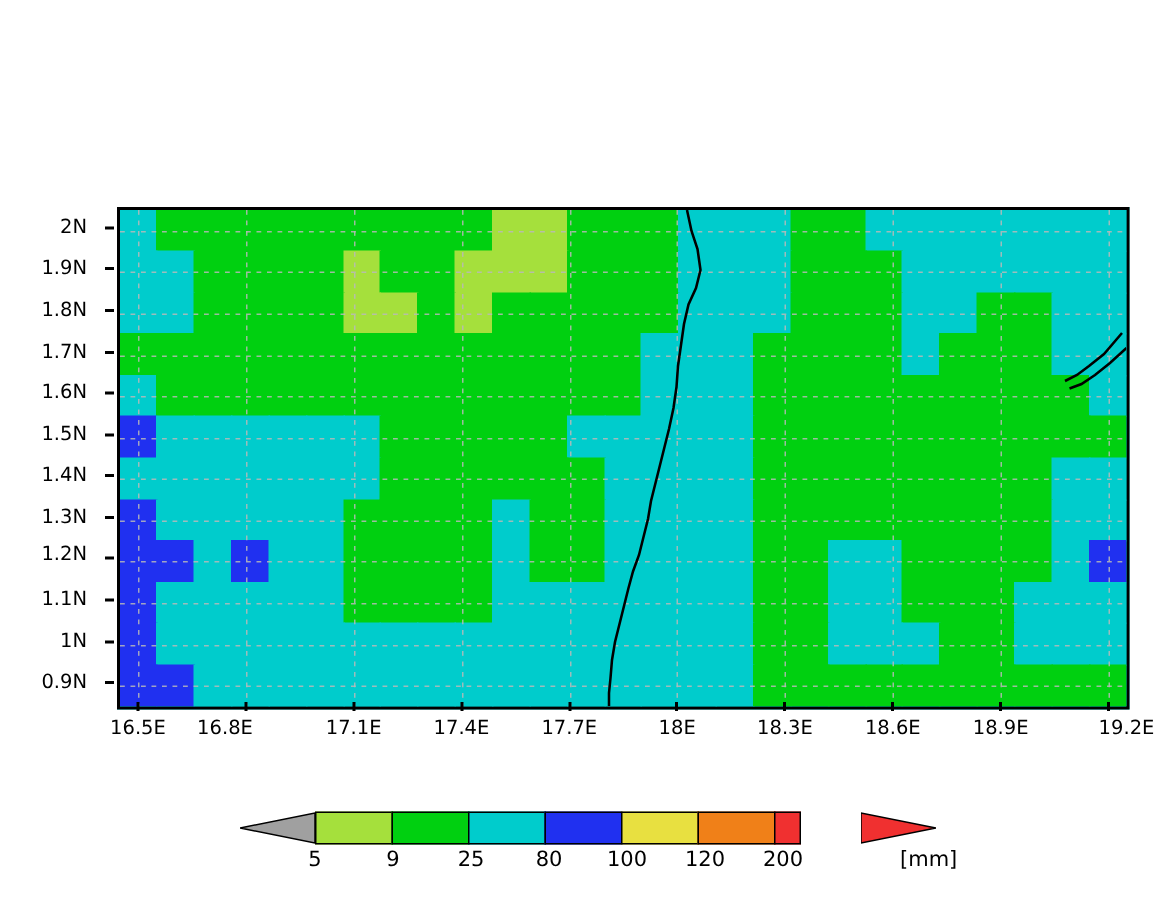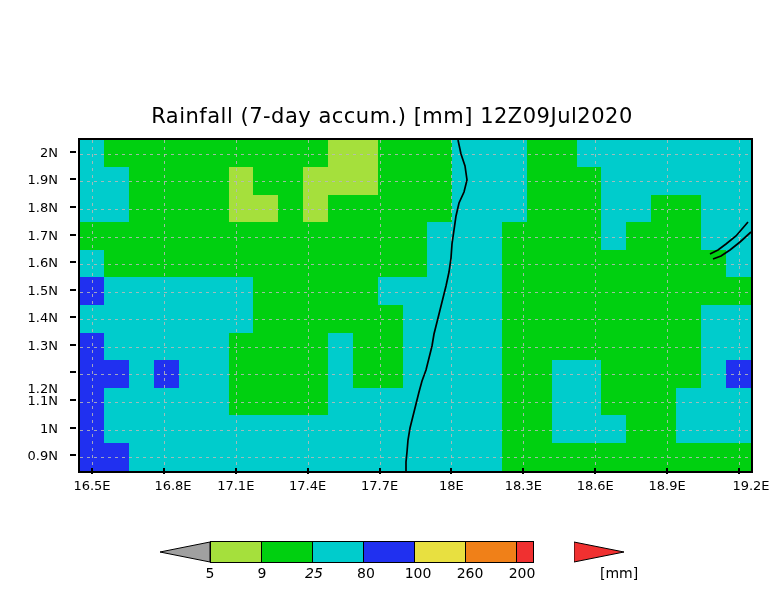--- a/index.html
+++ b/index.html
@@ -79,21 +79,20 @@
     font-size:14px;white-space:nowrap;
     transform:translateX(-50%);
   }
   #cb-units{position:absolute;top:29px;font-size:14px;white-space:nowrap;}
 </style>
 </head>
 <body>
 
 <div id="stage">
 
-  <div id="title">Rainfall (7-day accum.) [mm] 12Z09Jul2020</div>
 
   <div id="plot">
     <div id="cells">
         <div class="cell" style="left: -0.5px; top: -0.5px; width: 25.8519px; height: 28.5833px; background: rgb(0, 204, 204);"></div>
         <div class="cell" style="left: 24.3519px; top: -0.5px; width: 25.8519px; height: 28.5833px; background: rgb(0, 208, 16);"></div>
         <div class="cell" style="left: 49.2037px; top: -0.5px; width: 25.8519px; height: 28.5833px; background: rgb(0, 208, 16);"></div>
         <div class="cell" style="left: 74.0556px; top: -0.5px; width: 25.8519px; height: 28.5833px; background: rgb(0, 208, 16);"></div>
         <div class="cell" style="left: 98.9074px; top: -0.5px; width: 25.8519px; height: 28.5833px; background: rgb(0, 208, 16);"></div>
         <div class="cell" style="left: 123.759px; top: -0.5px; width: 25.8519px; height: 28.5833px; background: rgb(0, 208, 16);"></div>
         <div class="cell" style="left: 148.611px; top: -0.5px; width: 25.8519px; height: 28.5833px; background: rgb(0, 208, 16);"></div>
@@ -459,33 +458,33 @@
       <div class="ytick-lbl" style="top: 96.5417px; right: 14px;">1.7N</div>
       <div class="ytick-mark" style="top: 96.5417px;"></div>
       <div class="ytick-lbl" style="top: 124.125px; right: 14px;">1.6N</div>
       <div class="ytick-mark" style="top: 124.125px;"></div>
       <div class="ytick-lbl" style="top: 151.708px; right: 14px;">1.5N</div>
       <div class="ytick-mark" style="top: 151.708px;"></div>
       <div class="ytick-lbl" style="top: 179.292px; right: 14px;">1.4N</div>
       <div class="ytick-mark" style="top: 179.292px;"></div>
       <div class="ytick-lbl" style="top: 206.875px; right: 14px;">1.3N</div>
       <div class="ytick-mark" style="top: 206.875px;"></div>
-      <div class="ytick-lbl" style="top: 250px; right: 14px; text-align: right;">1.2N</div>
+      <div class="ytick-lbl" style="top: 232px; right: 14px; text-align: right;">1.2N</div>
       <div class="ytick-mark" style="top: 234.458px;"></div>
       <div class="ytick-lbl" style="top: 262.042px; right: 14px;">1.1N</div>
       <div class="ytick-mark" style="top: 262.042px;"></div>
       <div class="ytick-lbl" style="top: 289.625px; right: 14px;">1N</div>
       <div class="ytick-mark" style="top: 289.625px;"></div>
       <div class="ytick-lbl" style="top: 317.208px; right: 14px;">0.9N</div>
       <div class="ytick-mark" style="top: 317.208px;"></div>
     </div>
   <div id="xaxis">
       <div class="xtick-lbl" style="left: 13.9821px;">16.5E</div>
       <div class="xtick-mark" style="left: 13.9821px;"></div>
-      <div class="xtick-lbl" style="left: 95px; text-align: right;">16.8E</div>
+      <div class="xtick-lbl" style="left: 72px; text-align: right;">16.8E</div>
       <div class="xtick-mark" style="left: 85.875px;"></div>
       <div class="xtick-lbl" style="left: 157.768px;">17.1E</div>
       <div class="xtick-mark" style="left: 157.768px;"></div>
       <div class="xtick-lbl" style="left: 229.661px;">17.4E</div>
       <div class="xtick-mark" style="left: 229.661px;"></div>
       <div class="xtick-lbl" style="left: 301.554px;">17.7E</div>
       <div class="xtick-mark" style="left: 301.554px;"></div>
       <div class="xtick-lbl" style="left: 373.446px;">18E</div>
       <div class="xtick-mark" style="left: 373.446px;"></div>
       <div class="xtick-lbl" style="left: 445.339px;">18.3E</div>
@@ -510,22 +509,22 @@
         <div class="seg" style="width: 52px; background: rgb(232, 224, 64);"></div>
         <div class="seg" style="width: 52px; background: rgb(240, 128, 24);"></div>
         <div class="seg" style="width: 18px; background: rgb(240, 48, 48);"></div>
       </div>
     <svg class="cb-arrow" style="left:574px;" viewBox="0 0 50 22" preserveAspectRatio="none">
       <polygon points="0,1 0,21 50,11" fill="#f03030" stroke="#000" stroke-width="1"></polygon>
     </svg>
     <div id="cbar-labels">
         <div class="cb-lbl" style="left: 210px;">5</div>
         <div class="cb-lbl" style="left: 262px;">9</div>
-        <div class="cb-lbl" style="left: 314px; font-style: italic;">25</div>
+        <div class="cb-lbl" style="left: 314px;">25</div>
         <div class="cb-lbl" style="left: 366px;">80</div>
         <div class="cb-lbl" style="left: 418px;">100</div>
-        <div class="cb-lbl" style="left: 470px;">260</div>
+        <div class="cb-lbl" style="left: 470px;">120</div>
         <div class="cb-lbl" style="left: 522px;">200</div>
       </div>
     <div id="cb-units" style="left:600px;">[mm]</div>
   </div>
 
 </div>
 
 </body></html>

